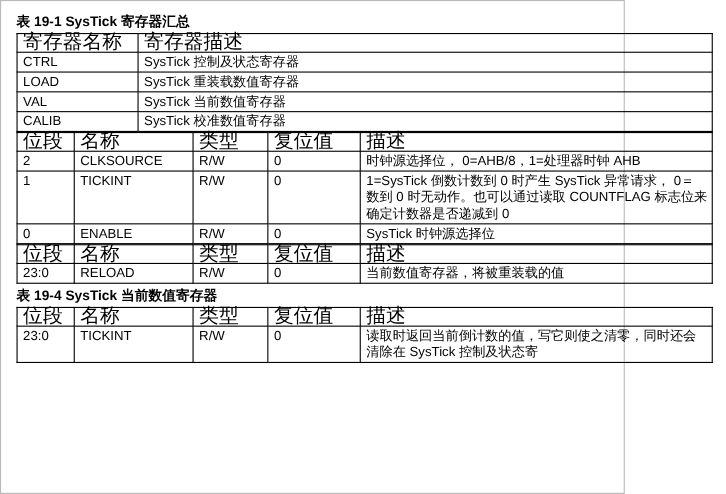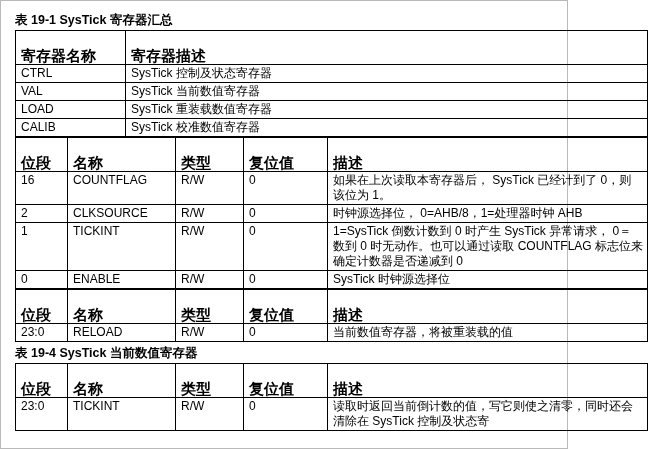--- a/index.html
+++ b/index.html
@@ -39,25 +39,25 @@
     font-size: 12px;
   }
   table.reg th, table.reg td {
     border: 1px solid #000000;
     padding: 1px 4px 1px 5px;
     vertical-align: top;
     line-height: 15px;
     font-family: Liberation Sans, sans-serif;
   }
   table.reg thead th {
-    font-weight: bold;
+    font-weight: normal;
     font-family: "Liberation Sans", "DejaVu Sans", sans-serif;
-    font-size: 15px;
+    font-size: 18px;
     text-align: left;
-    padding-top: 17px;
+    padding-top: 0;
     padding-bottom: 1px;
   }
   
   .t1 col.c1 { width: 110px; }
   .t1 col.c2 { width: 522px; }
   
   .t2 col.c1 { width: 52px; }
   .t2 col.c2 { width: 108px; }
   .t2 col.c3 { width: 68px; }
   .t2 col.c4 { width: 84px; }
@@ -83,26 +83,26 @@
           <th>寄存器名称</th>
           <th>寄存器描述</th>
         </tr>
       </thead>
       <tbody>
         <tr>
           <td>CTRL</td>
           <td>SysTick 控制及状态寄存器</td>
         </tr>
         <tr>
+          <td>LOAD</td>
+          <td>SysTick 重装载数值寄存器</td>
+        </tr>
+        <tr>
           <td>VAL</td>
           <td>SysTick 当前数值寄存器</td>
-        </tr>
-        <tr>
-          <td>LOAD</td>
-          <td>SysTick 重装载数值寄存器</td>
         </tr>
         <tr>
           <td>CALIB</td>
           <td>SysTick 校准数值寄存器</td>
         </tr>
       </tbody>
     </table>
   </div>
 
   <div class="tbl-wrap">
@@ -118,27 +118,20 @@
         <tr>
           <th>位段</th>
           <th>名称</th>
           <th>类型</th>
           <th>复位值</th>
           <th>描述</th>
         </tr>
       </thead>
       <tbody>
         <tr>
-          <td>16</td>
-          <td>COUNTFLAG</td>
-          <td>R/W</td>
-          <td>0</td>
-          <td class="desc">如果在上次读取本寄存器后， SysTick 已经计到了 0，则该位为 1。</td>
-        </tr>
-        <tr>
           <td>2</td>
           <td>CLKSOURCE</td>
           <td>R/W</td>
           <td>0</td>
           <td class="desc">时钟源选择位， 0=AHB/8，1=处理器时钟 AHB</td>
         </tr>
         <tr>
           <td>1</td>
           <td>TICKINT</td>
           <td>R/W</td>

